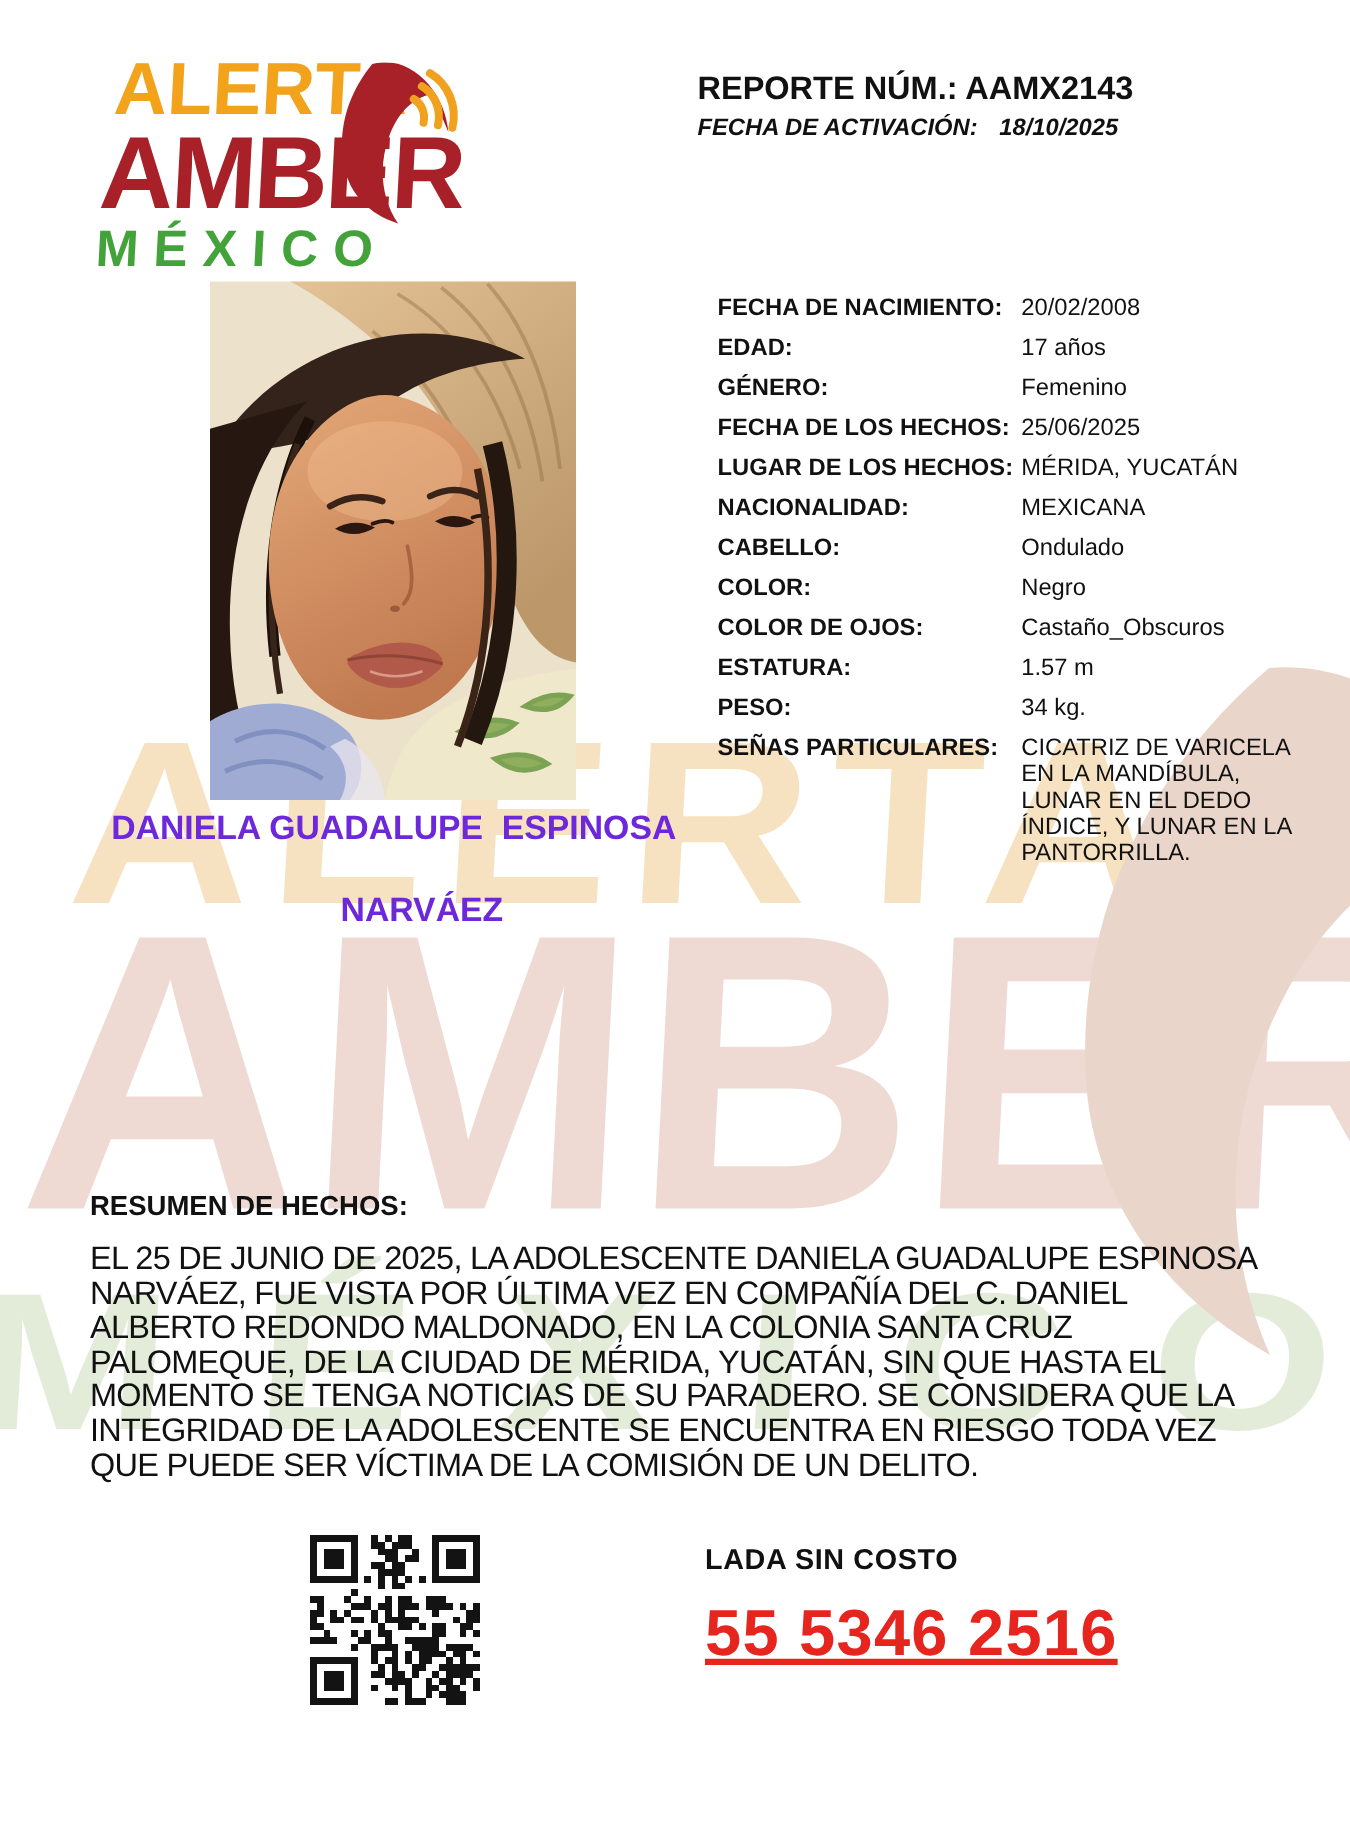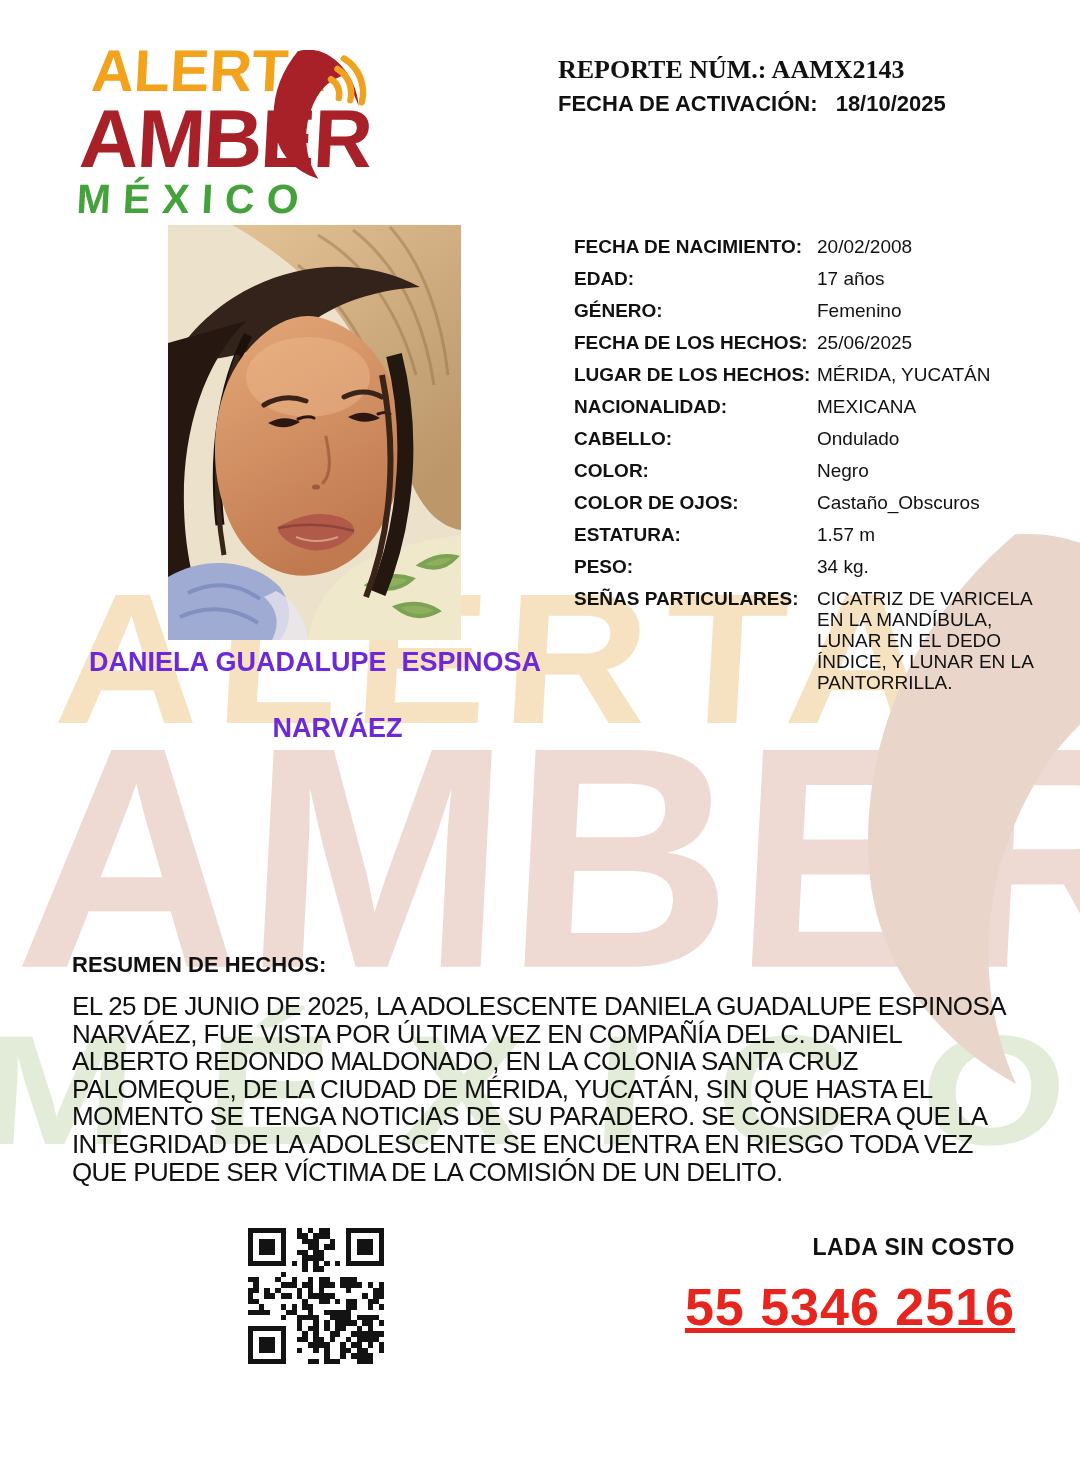--- a/index.html
+++ b/index.html
@@ -21,41 +21,41 @@
   
   .content{position:absolute;inset:0;z-index:1;}
   
   .logo{position:absolute;left:85px;top:42px;transform:skewX(-3deg);transform-origin:left top;}
   .logo-alerta{font-size:59px;font-weight:bold;color:#f2a21b;line-height:1;margin-left:8px;letter-spacing:0;}
   .logo-amber{font-size:82px;font-weight:bold;color:#a82128;line-height:.92;letter-spacing:-2px;}
   .logo-mexico{font-size:41px;font-weight:bold;color:#44a23a;line-height:1.05;letter-spacing:12px;margin-top:2px;}
   .logo-icon{position:absolute;left:186px;top:8px;width:102px;height:130px;}
   
   .report{position:absolute;left:558px;top:55px;}
-  .report-line1{font-size:26px;font-weight:bold;letter-spacing:0;font-family:Liberation Serif, serif;}
-  .report-line2{font-size:22px;font-weight:bold;margin-top:6px;}
+  .report-line1{font-size:26px;font-weight:bold;letter-spacing:0;}
+  .report-line2{font-size:19px;font-weight:bold;margin-top:6px;font-style:italic;}
   .report-line2 .val{margin-left:12px;}
   
   .photo{position:absolute;left:168px;top:225px;width:293px;height:415px;overflow:hidden;}
   .photo svg{display:block;width:100%;height:100%;}
   
   .name{position:absolute;left:72px;top:646px;width:486px;text-align:center;
         font-weight:bold;font-size:27px;color:#6d28d9;line-height:1.22;white-space:pre-wrap;}
   
   .fields{position:absolute;left:558px;top:236px;width:468px;margin-left:16px;}
   .frow{display:flex;margin-bottom:11px;}
   .flabel{width:237px;min-width:237px;font-weight:bold;font-size:19px;line-height:21px;padding-right:6px;}
   .fvalue{font-size:19px;line-height:21px;}
   
   .summary{position:absolute;left:72px;top:952px;width:938px;}
   .summary-h{font-size:22px;font-weight:bold;margin:0 0 15px 0;}
   .summary-b{font-size:26px;line-height:27.6px;letter-spacing:-0.6px;margin:0;}
   
   .qr{position:absolute;left:248px;top:1228px;width:136px;height:136px;}
-  .contact{position:absolute;left:545px;top:1234px;width:470px;text-align:right;}
+  .contact{position:absolute;left:564px;top:1234px;width:470px;text-align:left;}
   .lada{font-size:23px;font-weight:bold;letter-spacing:.5px;}
   .phone{font-size:52px;font-weight:bold;color:#e6251f;margin-top:16px;letter-spacing:1px;text-decoration:underline;}
 </style>
 </head>
 <body>
 
 <div class="page">
 
   <div class="wm wm-alerta">ALERTA</div>
   <div class="wm wm-amber">AMBER</div>

